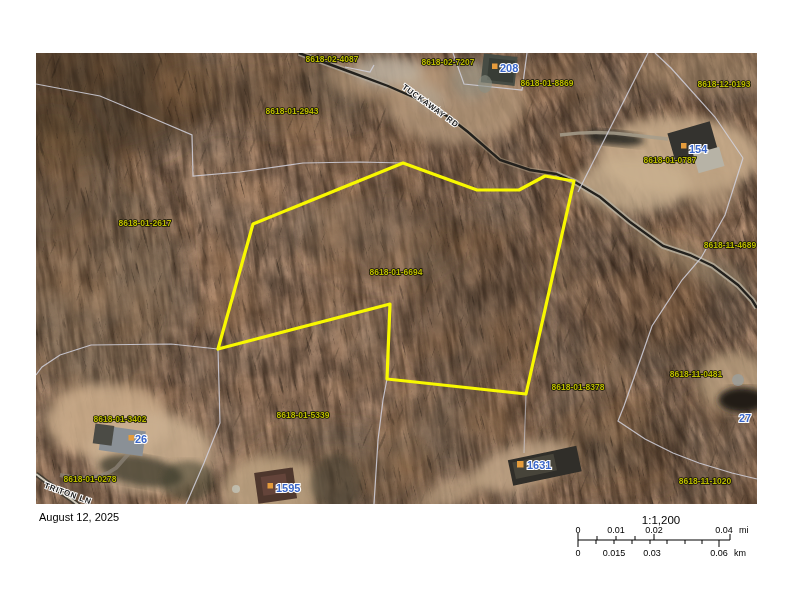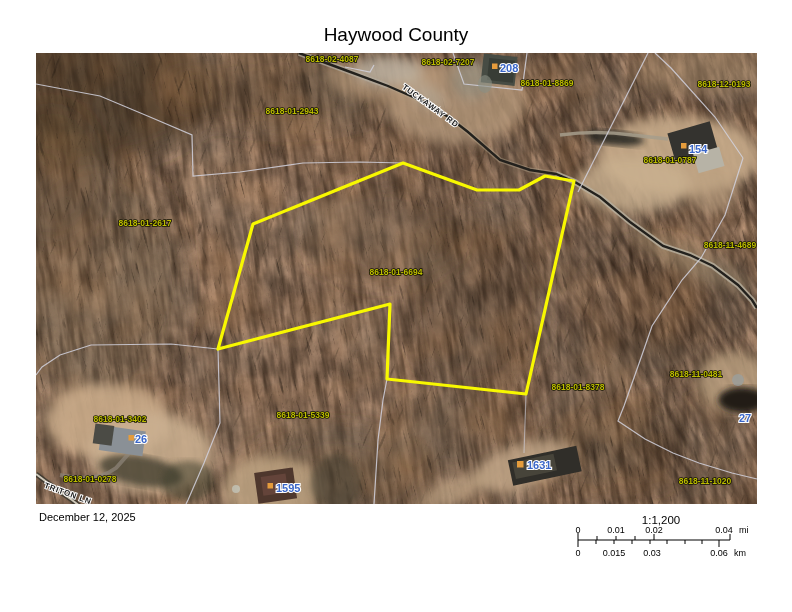--- a/index.html
+++ b/index.html
@@ -1,21 +1,20 @@
 <!DOCTYPE html>
 <html><head><meta charset="utf-8">
 <style>
 html,body{margin:0;padding:0;background:#ffffff;}
 body{width:792px;height:612px;font-family:"Liberation Sans",sans-serif;overflow:hidden;}
 .page{position:relative;width:792px;height:612px;background:#ffffff;}
 </style></head>
 <body>
 <div class="page">
 
-<div style="position:absolute;left:0;top:24px;width:792px;text-align:center;font-size:19px;color:#000;">Haywood County</div>
 
 <svg width="721" height="451" viewBox="0 0 721 451" style="position:absolute;left:36px;top:53px;">
 <defs>
   <filter id="ground" x="0%" y="0%" width="100%" height="100%" color-interpolation-filters="sRGB">
     <feTurbulence type="fractalNoise" baseFrequency="0.04 0.04" numOctaves="5" seed="5"></feTurbulence>
     <feColorMatrix type="matrix" values="0.5 0.5 0.5 0 -0.25  0.5 0.5 0.5 0 -0.25  0.5 0.5 0.5 0 -0.25  0 0 0 0 1"></feColorMatrix>
     <feComponentTransfer>
       <feFuncR type="table" tableValues="0.30 0.84"></feFuncR>
       <feFuncG type="table" tableValues="0.23 0.68"></feFuncG>
       <feFuncB type="table" tableValues="0.18 0.56"></feFuncB>
@@ -235,21 +234,21 @@
 <g font-size="11px" font-weight="bold" fill="#3a66c8" stroke="#ffffff" stroke-width="2.2" paint-order="stroke">
 <text x="464" y="19">208</text>
 <text x="653" y="100">154</text>
 <text x="99" y="390">26</text>
 <text x="240" y="439">1595</text>
 <text x="491" y="416">1631</text>
 <text x="703" y="369">27</text>
 </g>
 </svg>
 
-<div style="position:absolute;left:39px;top:511px;font-size:11px;color:#000;">December 12, 2025</div>
+<div style="position:absolute;left:39px;top:511px;font-size:11px;color:#000;">August 12, 2025</div>
 
 <svg width="260" height="60" viewBox="0 0 260 60" style="position:absolute;left:540px;top:506px;">
 
 <text x="121" y="18" font-size="11.5px" fill="#000" text-anchor="middle" font-family="Liberation Sans">1:1,200</text>
 
 <g font-size="9px" fill="#000" text-anchor="middle" font-family="Liberation Sans">
 <text x="38" y="27">0</text>
 <text x="76" y="27">0.01</text>
 <text x="114" y="27">0.02</text>
 <text x="184" y="27">0.04</text>

